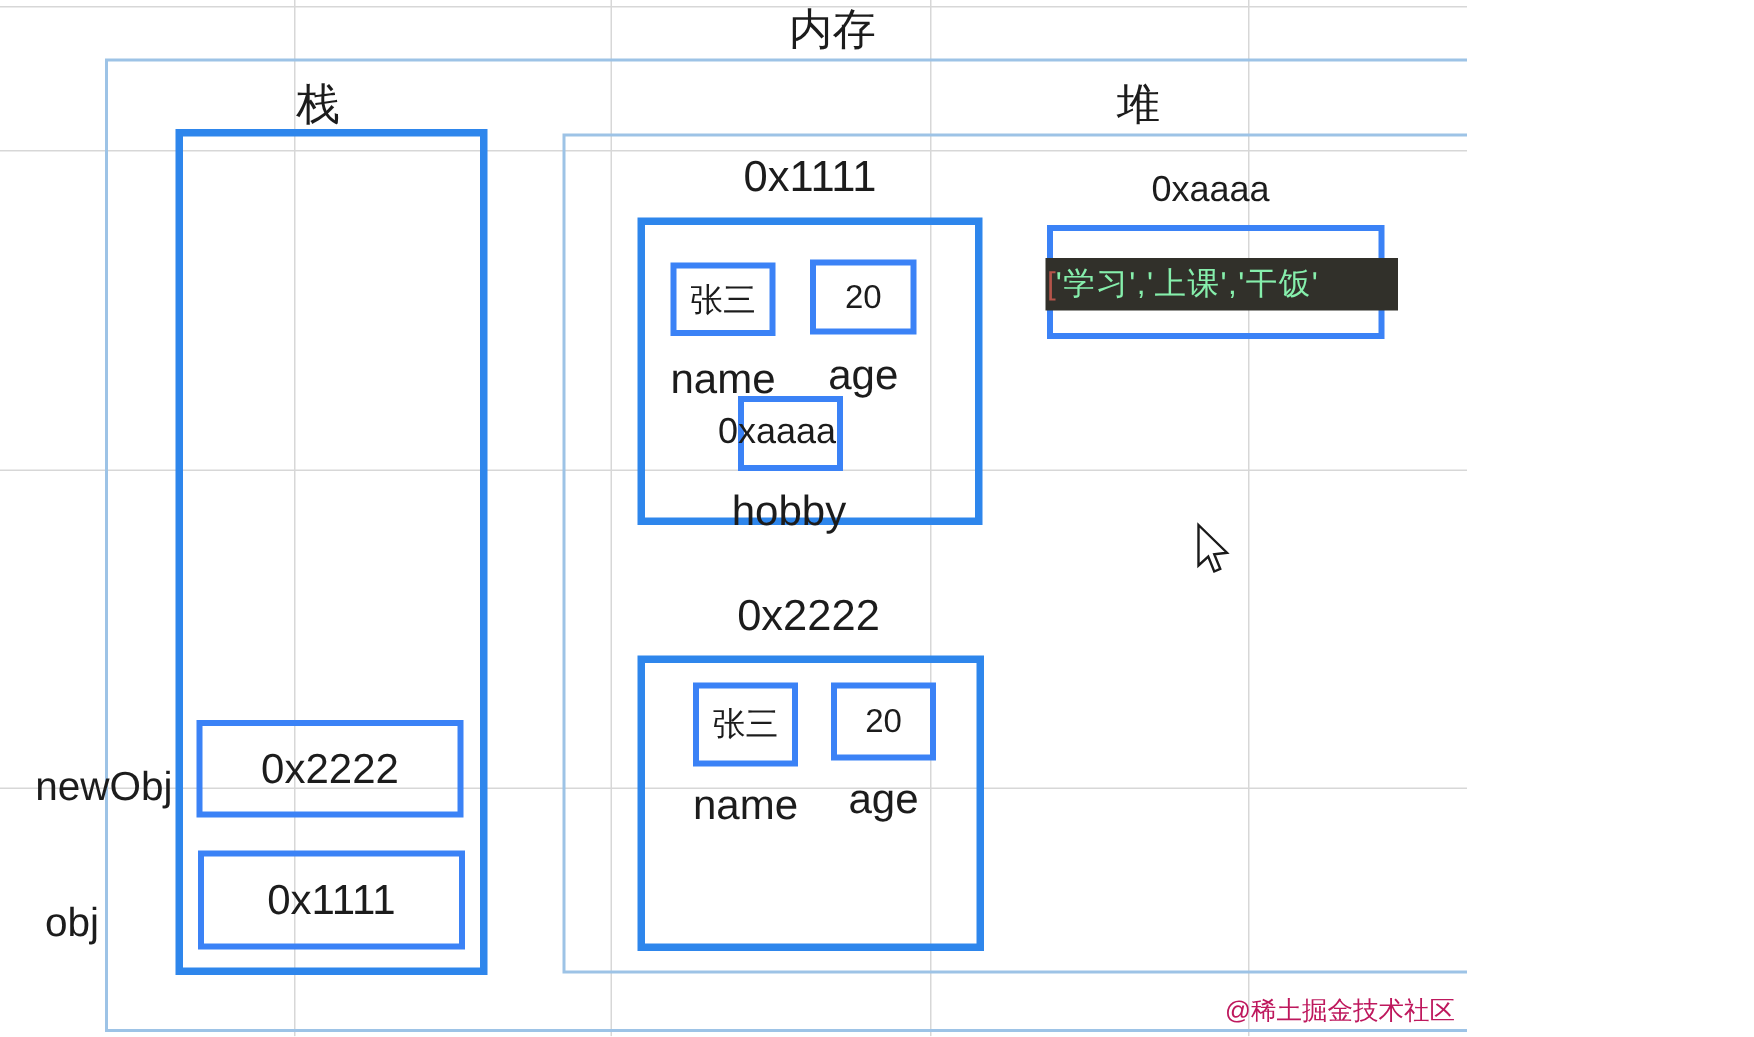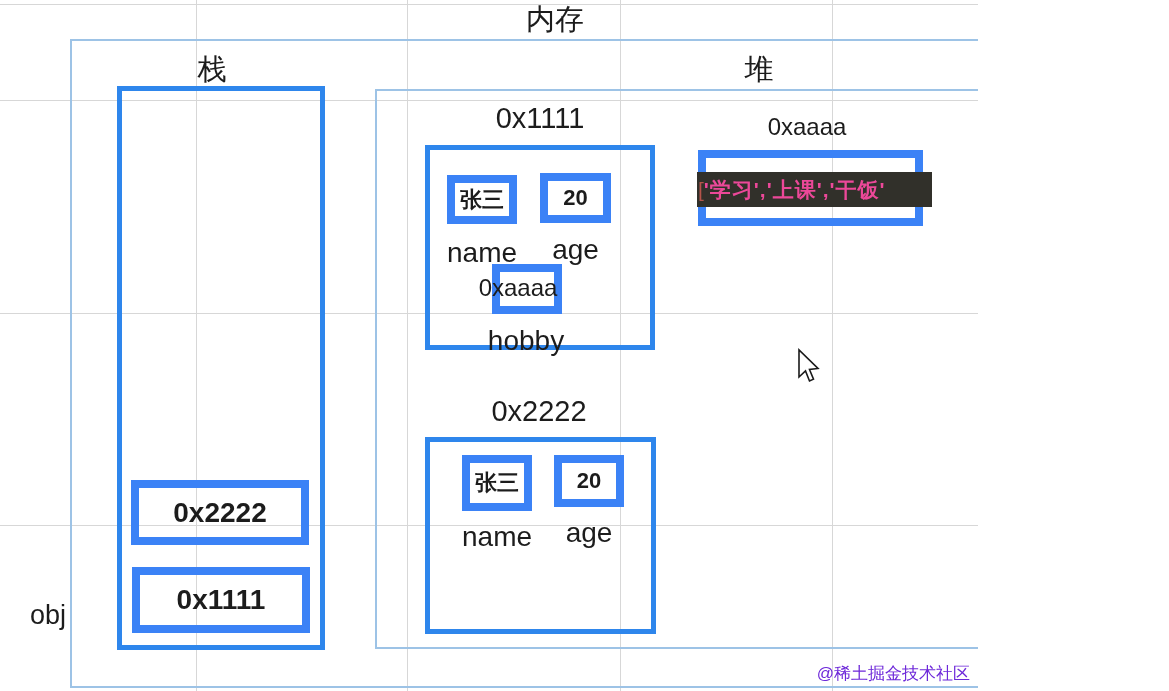--- a/index.html
+++ b/index.html
@@ -28,26 +28,25 @@
   }
 
   
   .box-thick {
     position: absolute;
     border: 5px solid #2e86ec;
     background: transparent;
   }
   .box-med {
     position: absolute;
-    border: 8px solid #3b82f6;
+    border: 4px solid #3b82f6;
     background: transparent;
     display: flex;
     align-items: center;
     justify-content: center;
-    font-weight: bold;
   }
 
   .label-text {
     position: absolute;
     text-align: center;
     color: #1c1c1c;
     white-space: nowrap;
   }
   .title-main   { font-size: 29px; }
   .section-label{ font-size: 29px; }
@@ -64,27 +63,27 @@
     width: 235px; height: 35px;
     background: #31302a;
     display: flex;
     align-items: center;
     font-size: 21px;
     line-height: 35px;
     white-space: nowrap;
     overflow: hidden;
   }
   .array-strip .bracket { color: #b5544a; padding-left: 1px; }
-  .array-strip .items   { color: #ec4899; letter-spacing: 1px; font-weight: bold; }
+  .array-strip .items   { color: #86efac; letter-spacing: 1px; }
 
   .watermark {
     position: absolute;
     right: 8px; top: 662px;
     font-size: 17px;
-    color: #6d28d9;
+    color: #be185d;
     white-space: nowrap;
     text-align: center;
   }
 
   .cursor { position: absolute; left: 796px; top: 348px; }
 </style>
 </head>
 <body>
 
 <div class="canvas">
@@ -100,20 +99,21 @@
   <div class="gridline v" style="left:1044px"></div>
 
   <div class="label-text title-main" style="left:490px; top:0px; width:130px;">内存</div>
 
   <div class="container-light" style="left:70px; top:39px; width:1090px; height:649px;"></div>
 
   <div class="label-text section-label" style="left:162px; top:50px; width:100px;">栈</div>
 
   <div class="box-thick" style="left:117px; top:86px; width:208px; height:564px;"></div>
 
+  <div class="label-text var-label" style="left:0px; top:509px; width:115px;">newObj</div>
   <div class="box-med slot-value" style="left:131px; top:480px; width:178px; height:65px;">
     <span>0x2222</span>
   </div>
 
   <div class="label-text var-label" style="left:0px; top:600px; width:66px;">obj</div>
   <div class="box-med slot-value" style="left:132px; top:567px; width:178px; height:66px;">
     <span>0x1111</span>
   </div>
 
   <div class="label-text section-label" style="left:709px; top:50px; width:100px;">堆</div>

